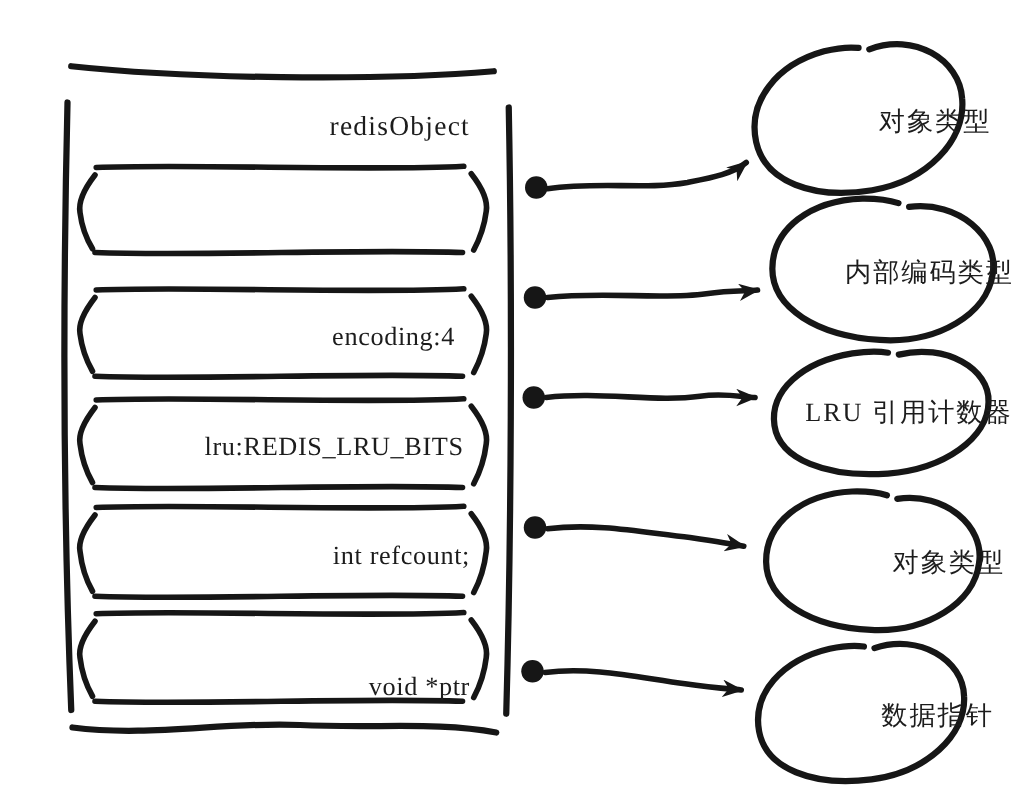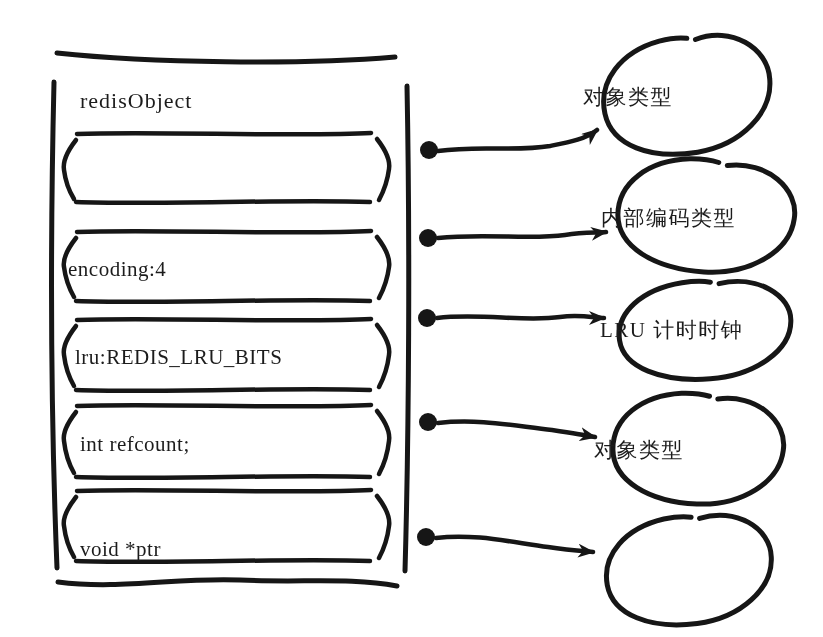--- a/index.html
+++ b/index.html
@@ -12,21 +12,21 @@
     font-family: "Liberation Serif", "DejaVu Serif", serif;
     color: #1a1a1a;
   }
   #strokes {
     position: absolute;
     left: 0; top: 0;
     width: 823px; height: 637px;
   }
   .txt {
     position: absolute;
-    text-align: left;
+    text-align: right;
     white-space: nowrap;
     color: #1c1c1c;
   }
   .struct-title {
     font-size: 22px;
     letter-spacing: 1px;
   }
   .field-label {
     font-size: 21px;
     letter-spacing: 0.5px;
@@ -110,16 +110,17 @@
 
   <div class="txt struct-title" style="left:80px; top:88px; width:296px;">redisObject</div>
 
   <div class="txt field-label" style="left:68px; top:257px; width:296px;">encoding:4</div>
   <div class="txt field-label" style="left:75px; top:345px; width:296px;">lru:REDIS_LRU_BITS</div>
   <div class="txt field-label" style="left:80px; top:432px; width:296px;">int refcount;</div>
   <div class="txt field-label" style="left:80px; top:513px; width:296px;margin-top:24px;">void *ptr</div>
 
   <div class="txt bubble-label" style="left:583px; top:83px; width:210px;">对象类型</div>
   <div class="txt bubble-label" style="left:601px; top:204px; width:210px;">内部编码类型</div>
-  <div class="txt bubble-label" style="left:600px; top:316px; width:210px;">LRU 计时时钟</div>
+  <div class="txt bubble-label" style="left:600px; top:316px; width:210px;">LRU 引用计数器</div>
   <div class="txt bubble-label" style="left:594px; top:436px; width:210px;">对象类型</div>
+  <div class="txt bubble-label" style="left:585px; top:558px; width:210px;">数据指针</div>
 
 </div>
 
 </body></html>

